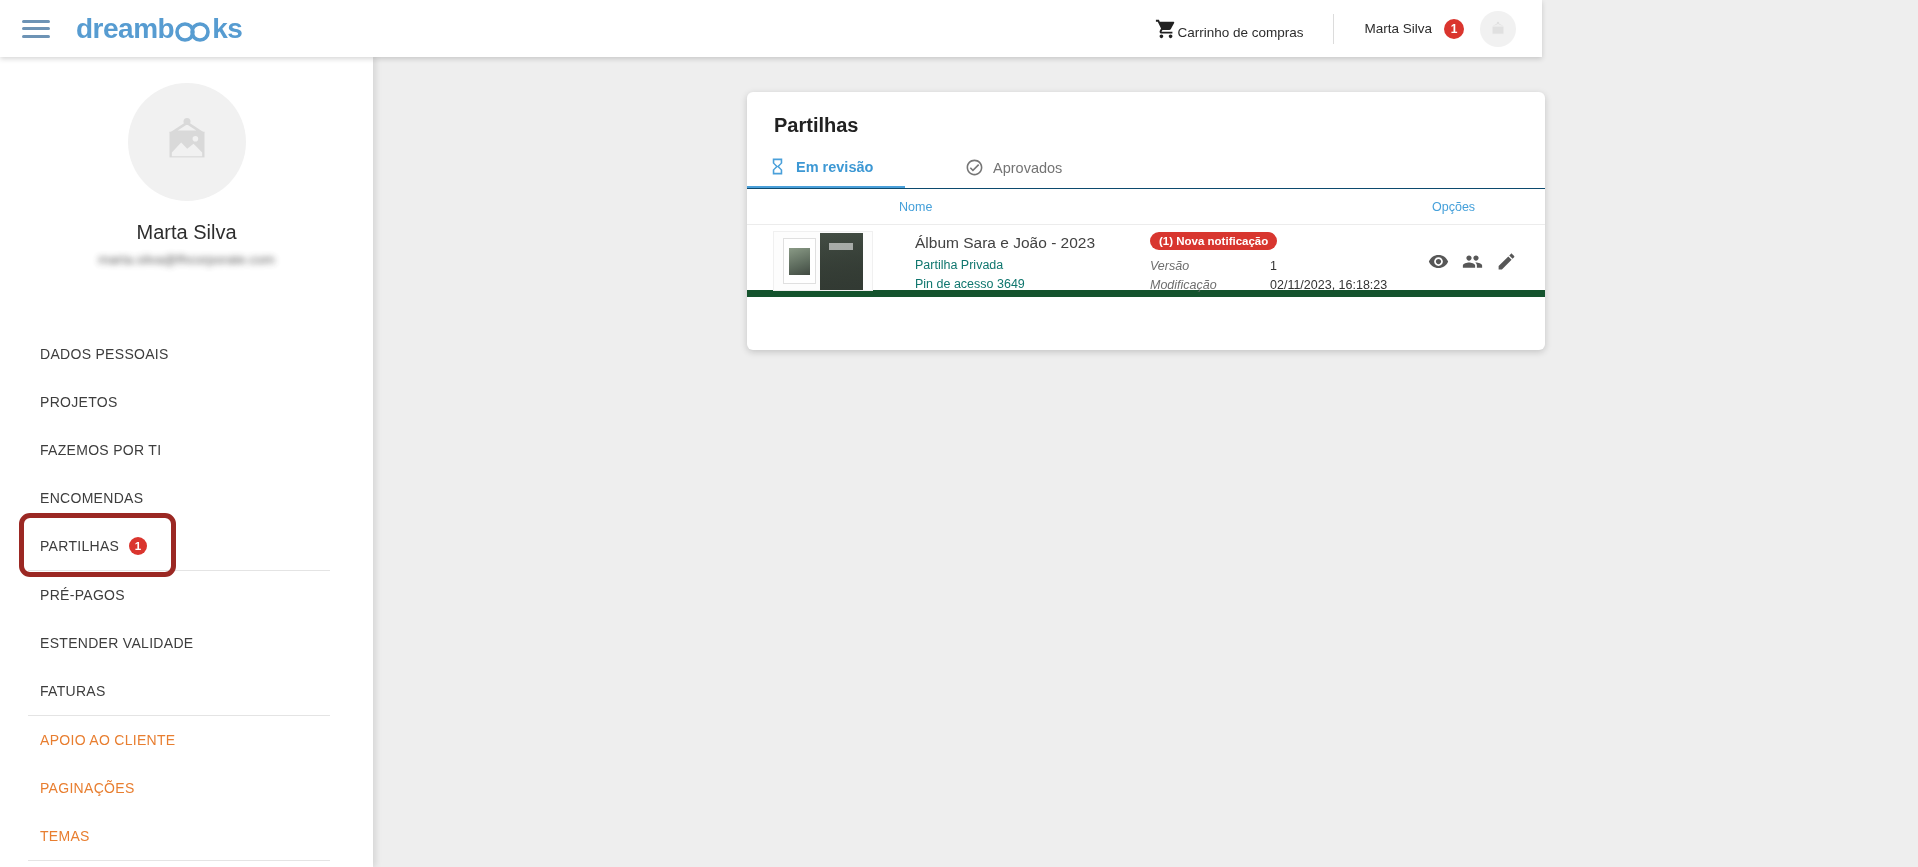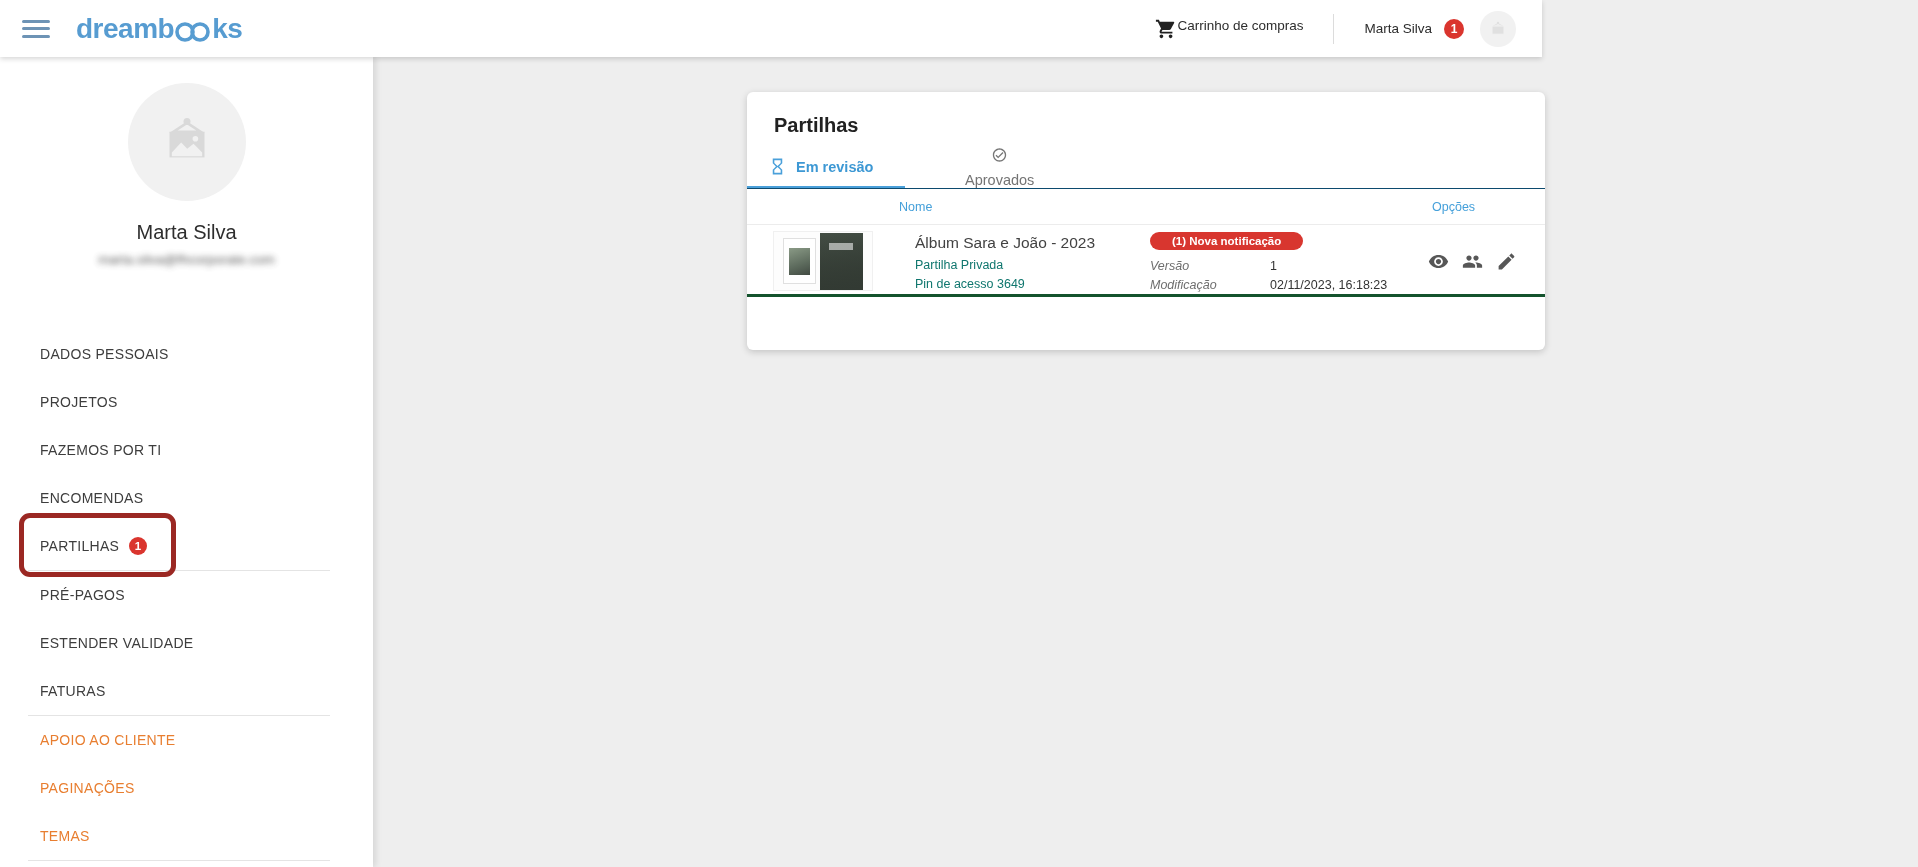--- a/index.html
+++ b/index.html
@@ -19,21 +19,21 @@
     box-shadow:0 2px 5px rgba(0,0,0,.16);
     display:flex; align-items:center;
     padding:0 26px 0 22px;
     z-index:30;
   }
   .hamburger { width:28px; height:22px; display:flex; flex-direction:column; justify-content:space-between; cursor:pointer; padding:2px 0; }
   .hamburger span { display:block; height:3px; border-radius:2px; background:#6d93b5; }
   .logo { display:flex; align-items:center; margin-left:26px; color:#579cd1; font-size:28px; font-weight:bold; letter-spacing:-0.5px; }
   .logo svg { margin:4px -1px 0 -1px; }
   .topbar-spacer { flex:1; }
-  .cart-group { display:flex; align-items:flex-start; gap:0; cursor:pointer; }
+  .cart-group { display:flex; align-items:flex-end; gap:0; cursor:pointer; }
   .cart-group svg { width:22px; height:22px; fill:#212121; }
   .cart-label { font-size:13.5px; color:#2d2d2d; }
   .topbar-vdivider { width:1px; height:30px; background:#dcdcdc; margin:0 30px; }
   .user-group { display:flex; align-items:center; gap:12px; cursor:pointer; }
   .user-name { font-size:13.5px; color:#2d2d2d; }
   .count-badge {
     min-width:20px; height:20px; border-radius:50%;
     background:#da352e; color:#fff; font-size:12px; font-weight:bold;
     display:flex; align-items:center; justify-content:center;
   }
@@ -85,26 +85,26 @@
     box-shadow:0 2px 7px rgba(0,0,0,.18);
     z-index:10;
   }
   .card-title { font-size:20px; font-weight:bold; color:#212121; margin:22px 0 0 27px; }
   .tabs { display:flex; margin-top:10px; height:42px; border-bottom:1px solid #0c4a6e; }
   .tab { display:flex; align-items:center; gap:9px; cursor:pointer; font-size:14.5px; }
   .tab-active {
     width:158px; padding-left:21px; color:#3d98d4; font-weight:bold;
     border-bottom:2px solid #4aa0da;
   }
-  .tab-inactive { margin-left:36px; padding:0 24px; color:#747474;flex-direction:column; }
+  .tab-inactive { margin-left:36px; padding:0 24px; color:#747474; }
   .thead { position:relative; height:36px; border-bottom:1px solid #ececec; }
   .col-label { position:absolute; top:11px; font-size:12.5px; color:#45a0da; }
   .col-nome { left:152px; }
   .col-opcoes { left:685px; }
-  .trow { position:relative; height:72px; border-bottom:3px solid #14532d; }
+  .trow { position:relative; height:72px; border-bottom:7px solid #14532d; }
 
   .thumb {
     position:absolute; left:26px; top:6px; width:100px; height:60px;
     background:#fdfdfd; border:1px solid #f0f0f0;
     display:flex; align-items:center; justify-content:center; gap:4px;
   }
   .thumb-cover-left {
     width:33px; height:46px; background:#ffffff; border:1px solid #e0e0e0;
     display:flex; align-items:center; justify-content:center;
   }
@@ -119,21 +119,21 @@
     background:rgba(255,255,255,.55);
   }
 
   .name-block { position:absolute; left:168px; top:9px; }
   .row-title { font-size:15.5px; color:#424242; margin-bottom:4px; }
   .row-sub { font-size:12.5px; color:#0f766e; line-height:19px; }
 
   .mid-block { position:absolute; left:403px; top:6px; }
   .notif-pill {
     display:inline-block; background:#d8362f; color:#fff;
-    font-size:11.5px; font-weight:bold; padding:3px 22px; border-radius:11px;
+    font-size:11.5px; font-weight:bold; padding:3px 9px; border-radius:11px;
   }
   .kv { display:grid; grid-template-columns:120px auto; margin-top:7px; line-height:19px; }
   .kv-label { font-size:12.5px; font-style:italic; color:#6e6e6e; }
   .kv-value { font-size:12.5px; color:#333333; font-weight:500; }
 
   .actions { position:absolute; left:681px; top:26px; display:flex; gap:13px; }
   .actions svg { width:21px; height:21px; fill:#575757; cursor:pointer; }
 </style>
 </head>
 <body>

